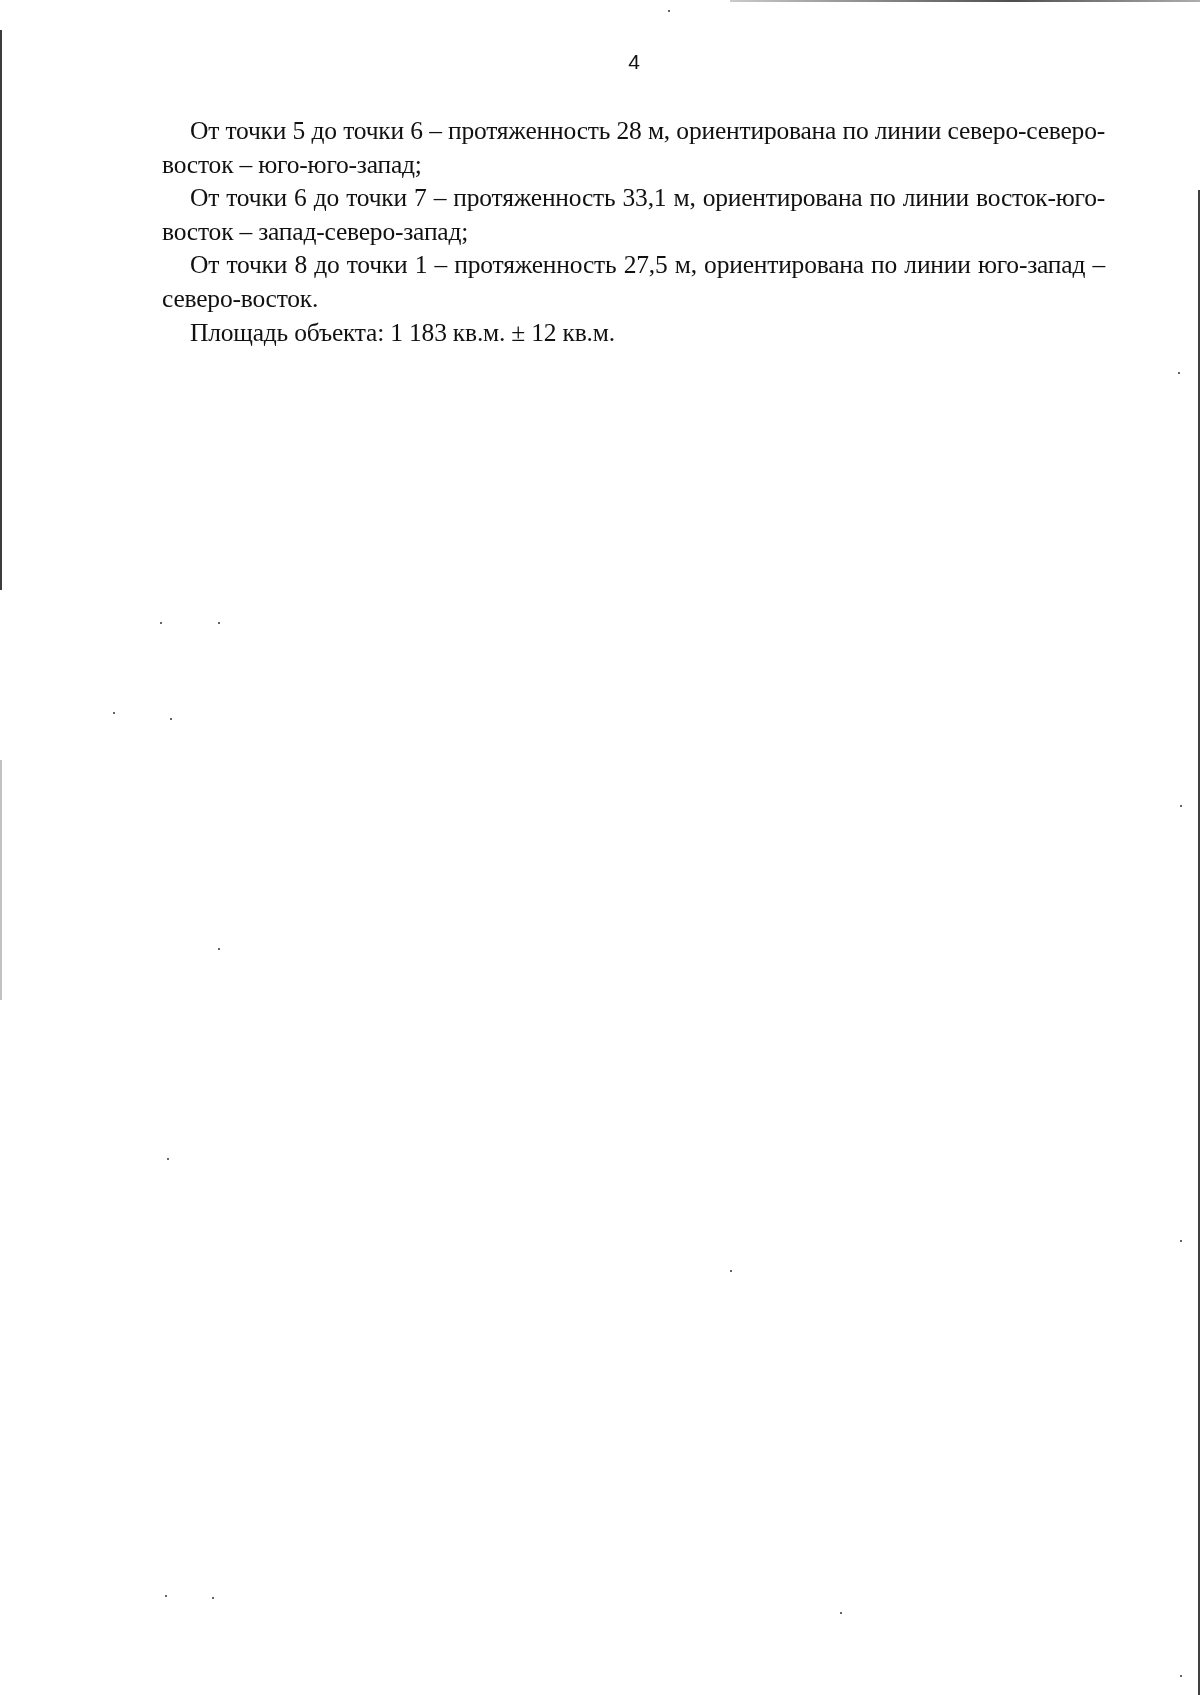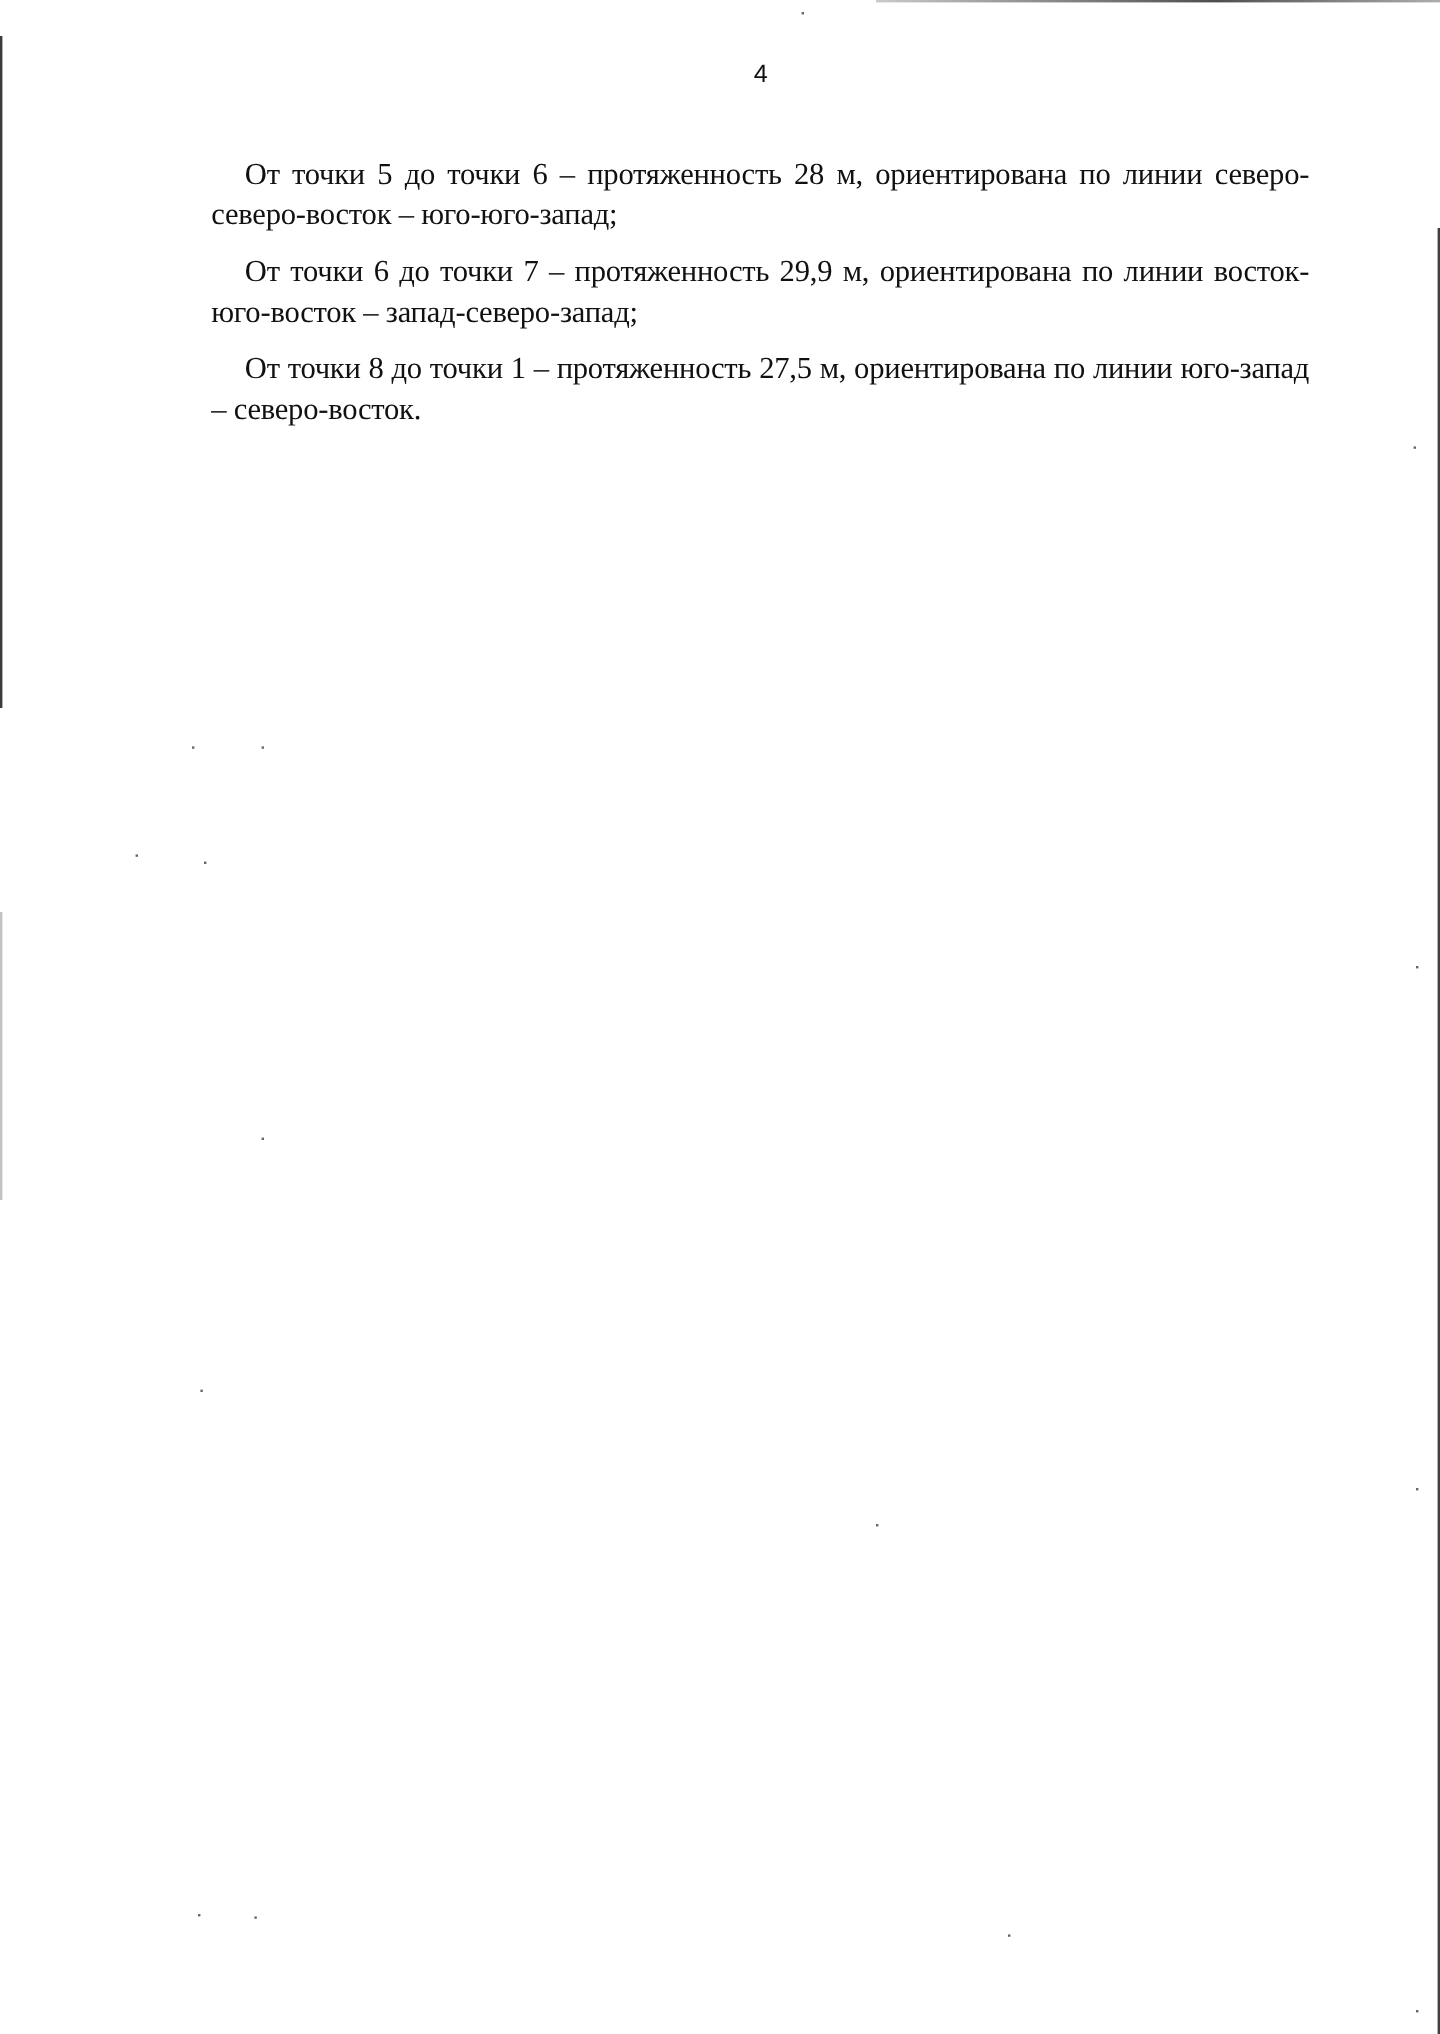--- a/index.html
+++ b/index.html
@@ -80,21 +80,21 @@
       position: absolute;
       left: 162px;
       top: 114px;
       width: 943px;
       font-size: 25.5px;
       line-height: 33.6px;
       text-align: justify;
       letter-spacing: -0.2px;
     }
     .para {
-      margin: 14px;
+      margin: 0;
       text-indent: 28px;
     }
     .para.last {
       text-align: left;
     }
   </style>
 </head>
 <body>
 
 <div class="page">
@@ -116,16 +116,17 @@
   <div class="speck" style="left:1180px;top:1240px;"></div>
   <div class="speck" style="left:165px;top:1595px;"></div>
   <div class="speck" style="left:212px;top:1597px;"></div>
   <div class="speck" style="left:840px;top:1612px;"></div>
   <div class="speck" style="left:1180px;top:1675px;"></div>
 
   <div class="page-number">4</div>
 
   <div class="content">
     <p class="para">От точки 5 до точки 6 – протяженность 28 м, ориентирована по линии северо-северо-восток – юго-юго-запад;</p>
-    <p class="para">От точки 6 до точки 7 – протяженность 29,9 м, ориентирована по линии восток-юго-восток – запад-северо-запад;</p>
+    <p class="para">От точки 6 до точки 7 – протяженность 33,1 м, ориентирована по линии восток-юго-восток – запад-северо-запад;</p>
     <p class="para">От точки 8 до точки 1 – протяженность 27,5 м, ориентирована по линии юго-запад – северо-восток.</p>
+    <p class="para last">Площадь объекта: 1 183 кв.м. ± 12 кв.м.</p>
   </div>
 </div>
 
 </body></html>

